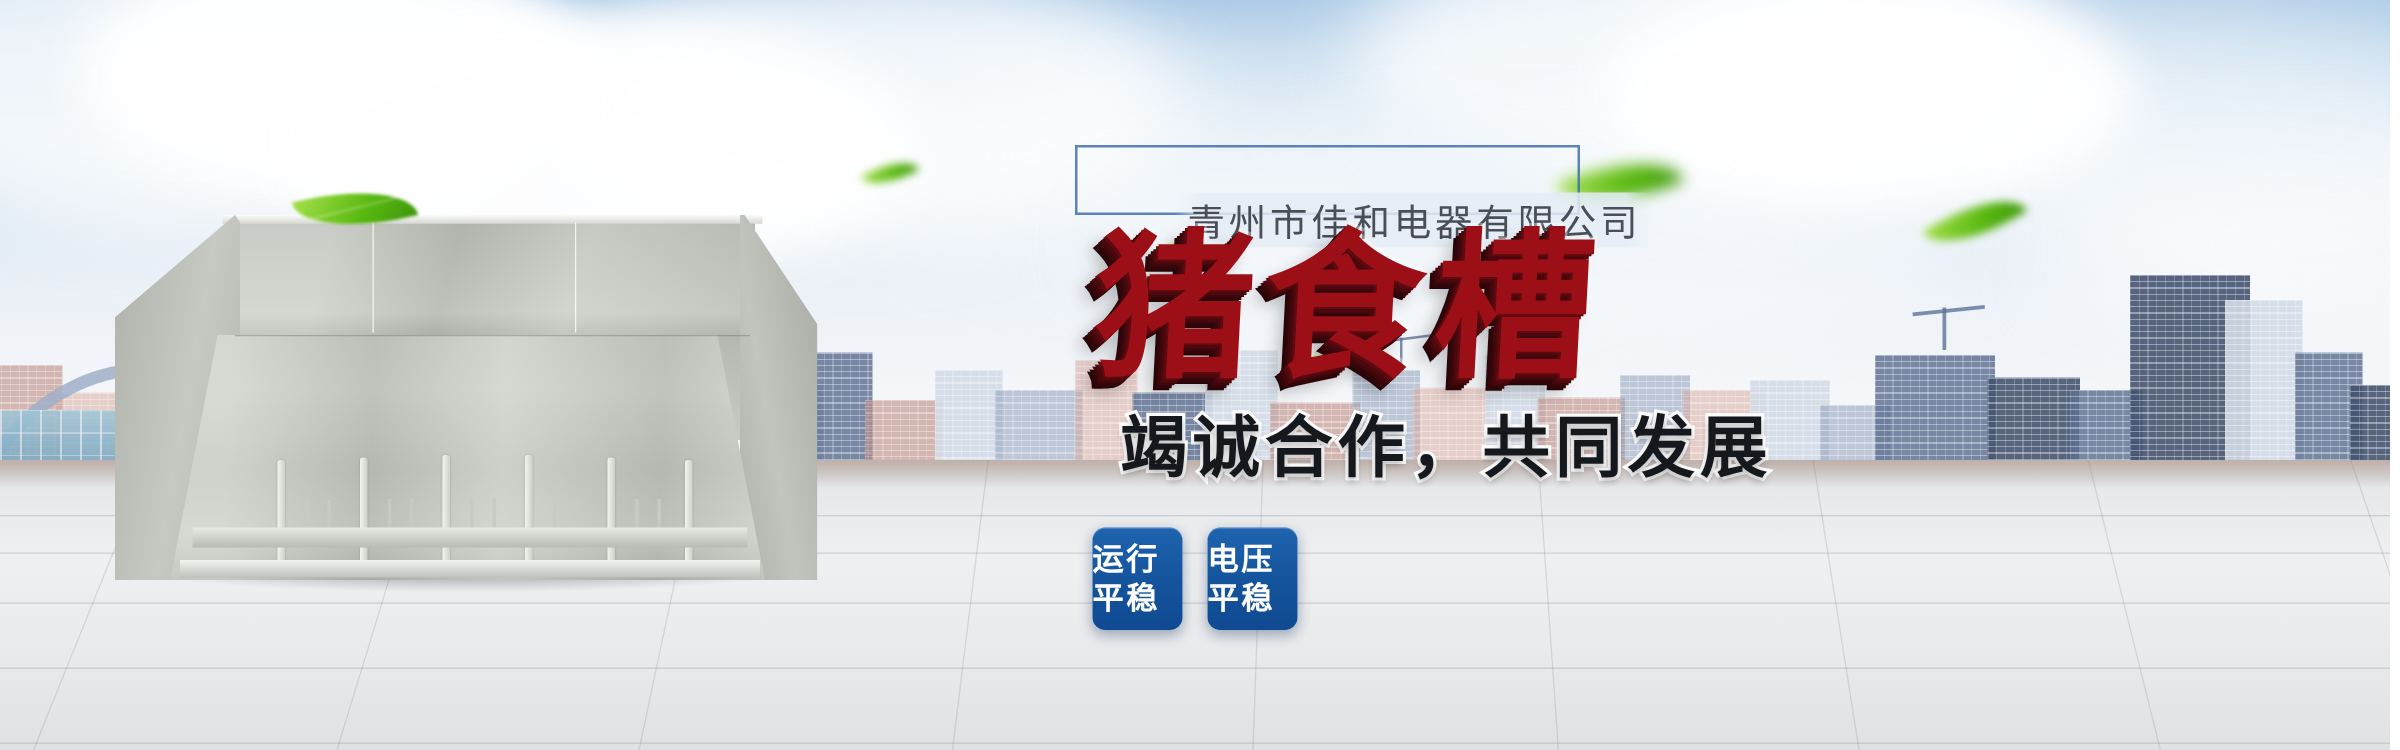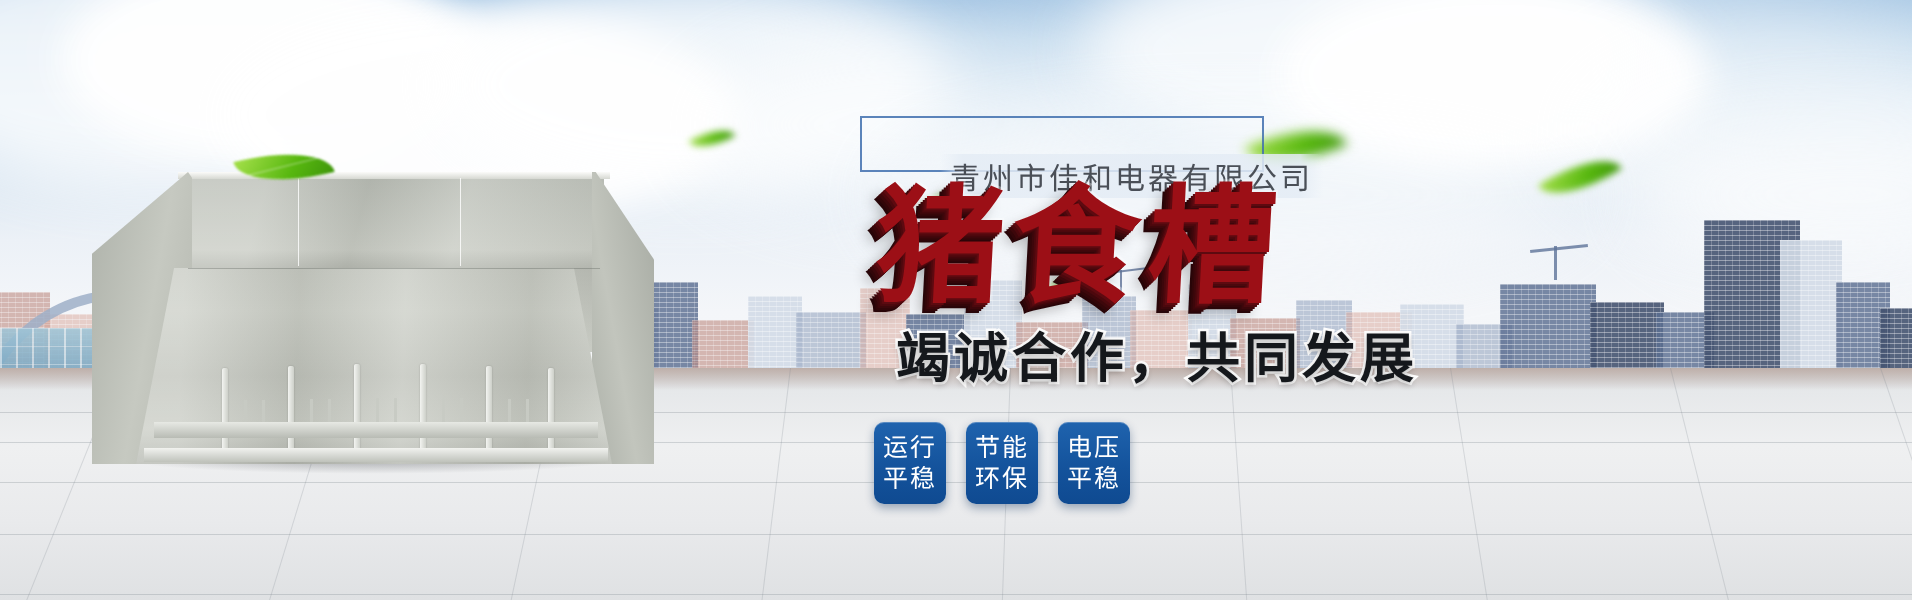--- a/index.html
+++ b/index.html
@@ -125,21 +125,21 @@
   .subtitle{position:absolute;left:14px;top:228px;
     font-weight:700;font-size:54px;letter-spacing:4px;line-height:1;
     color:#15181c;white-space:nowrap;
     -webkit-text-stroke:5px #ffffff;paint-order:stroke fill;
     text-shadow:0 3px 6px rgba(0,0,0,.28);margin-left:22px;}
 
   .badges{position:absolute;left:14px;top:318px;display:flex;gap:20px;}
   .badge{width:72px;height:82px;border-radius:10px;
     background:linear-gradient(to bottom,#1f63ae,#14539c 55%,#0f4a91);
     box-shadow:0 4px 10px rgba(12,48,92,.38), inset 0 1px 0 rgba(255,255,255,.25);
-    display:flex;flex-direction:column;align-items:center;justify-content:center;gap:2px;}
+    display:flex;flex-direction:column;justify-content:center;gap:2px;font-weight:bold;}
   .badge span{color:#fff;font-size:25px;line-height:1.18;letter-spacing:2px;}
 
   
   .hz-dot{position:absolute;background:rgba(255,255,255,.8);height:5px;border-radius:2px;}
   .hz-red{position:absolute;background:#c2323c;opacity:.8;border-radius:3px 3px 0 0;}
 </style>
 </head>
 <body>
 
 <div class="banner">
@@ -283,23 +283,19 @@
     <div class="title">猪食槽</div>
 
     <div class="subtitle">竭诚合作，共同发展</div>
 
     <div class="badges">
       <div class="badge">
         <span>运行</span>
         <span>平稳</span>
       </div>
       <div class="badge">
-        <span>节能</span>
-        <span>环保</span>
-      </div>
-      <div class="badge">
         <span>电压</span>
         <span>平稳</span>
       </div>
     </div>
 
   </div>
 </div>
 
 </body></html>

